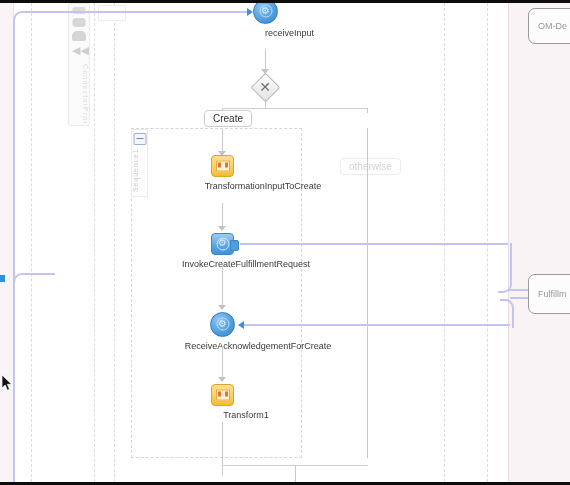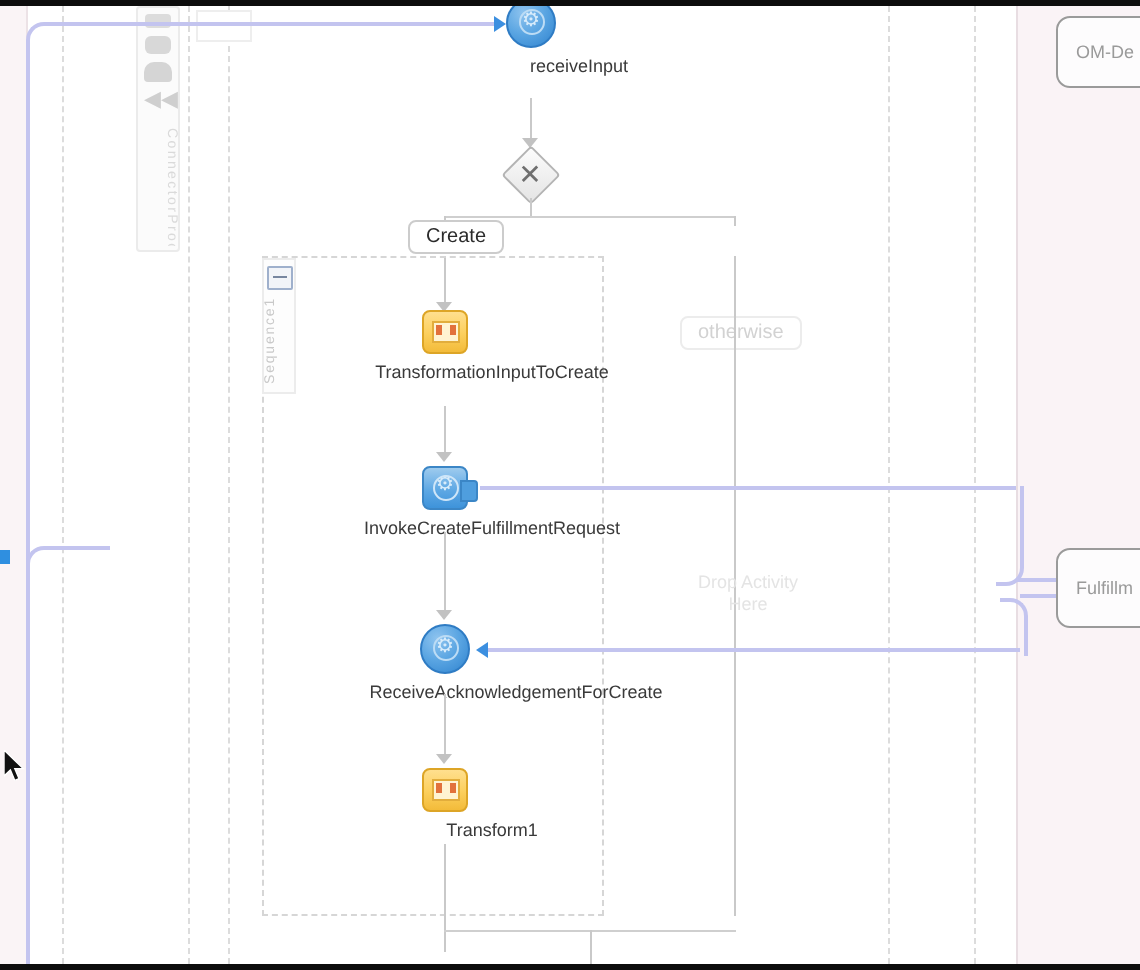--- a/index.html
+++ b/index.html
@@ -292,21 +292,21 @@
 
   <div class="scope-tab" style="left:131px;top:126px;height:68px;">
     <div class="scope-collapse"></div>
     <div class="scope-name">Sequence1</div>
   </div>
 
   <div class="node" style="left:211px;top:152px;">
     <div class="tsq">
       <div class="tsq-inner"></div>
     </div>
-    <div class="node-label" style="left:11px;top:26px;">TransformationInputToCreate</div>
+    <div class="node-label" style="left:28px;top:26px;">TransformationInputToCreate</div>
   </div>
 
   <div class="vline" style="left:222px;top:200px;height:26px;"></div>
   <div class="arrow-dn" style="left:218px;top:223px;"></div>
 
   <div class="node" style="left:211px;top:230px;">
     <div class="rsq">
       <span class="gear">⚙</span>
       <div class="rsq-tab"></div>
     </div>
@@ -342,24 +342,20 @@
     <div class="tsq">
       <div class="tsq-inner"></div>
     </div>
     <div class="node-label" style="left:11px;top:26px;">Transform1</div>
   </div>
 
   <div class="vline" style="left:222px;top:419px;height:54px;"></div>
   <div class="hline" style="left:222px;top:462px;width:146px;"></div>
   <div class="vline" style="left:295px;top:462px;height:23px;"></div>
 
-  <div class="drop-hint" style="left:330px;top:283px;width:88px;">
-    <div>Drop Activity</div>
-    <div>Here</div>
-  </div>
 
   <div class="plink" style="left:528px;top:5px;width:62px;height:36px;">
     <span>OM-De</span>
   </div>
 
   <div class="plink" style="left:528px;top:271px;width:62px;height:40px;">
     <span>Fulfillm</span>
   </div>
 
   <svg class="cursor" style="left:2px;top:372px;" viewBox="0 0 11 16">

